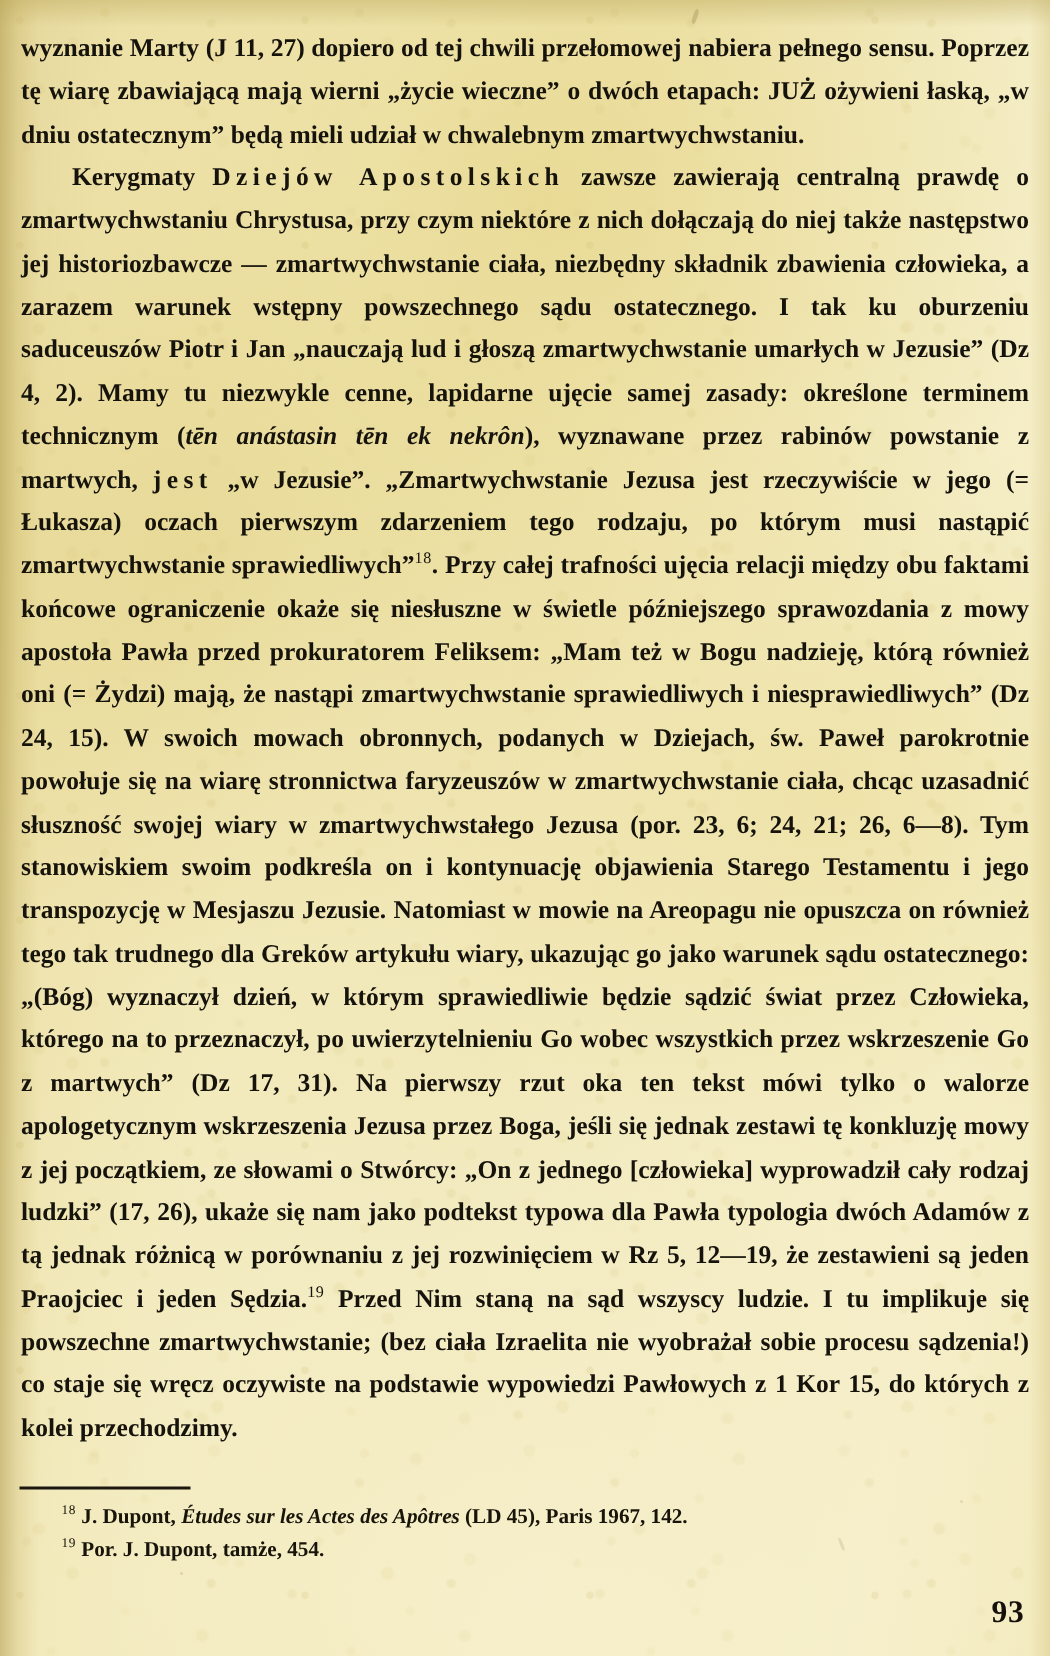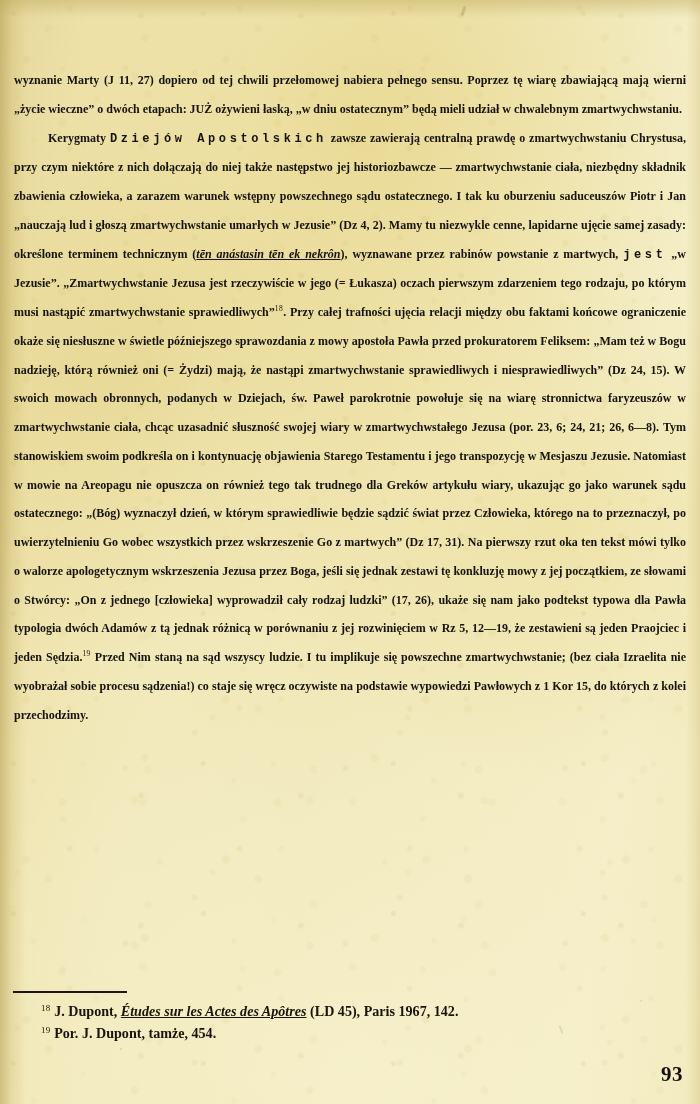--- a/index.html
+++ b/index.html
@@ -89,44 +89,41 @@
     background: rgba(120,102,54,0.45);
     border-radius: 50%;
   }
 
   
   .body-text {
     position: absolute;
     left: 14px;
     top: 18px;
     width: 672px;
-    font-size: 12px;
+    font-size: 17px;
     line-height: 28.75px;
     text-align: justify;
     text-justify: inter-word;
     color: #16130c;
     font-weight: 700;
     -webkit-font-smoothing: none;
     text-rendering: optimizeLegibility;
-    margin-top: 48px;
   }
   .body-text p {
     margin: 0;
     text-indent: 0;
   }
   .body-text p.indent {
     text-indent: 34px;
   }
   .sp {
     letter-spacing: 3.6px;
-    font-family: Liberation Mono, monospace;
   }
   .ital {
     font-style: italic;
-    text-decoration: underline;
   }
   sup {
     font-size: 0.63em;
     line-height: 0;
     vertical-align: 0.62em;
     font-weight: 400;
     letter-spacing: 0.4px;
   }
 
   

